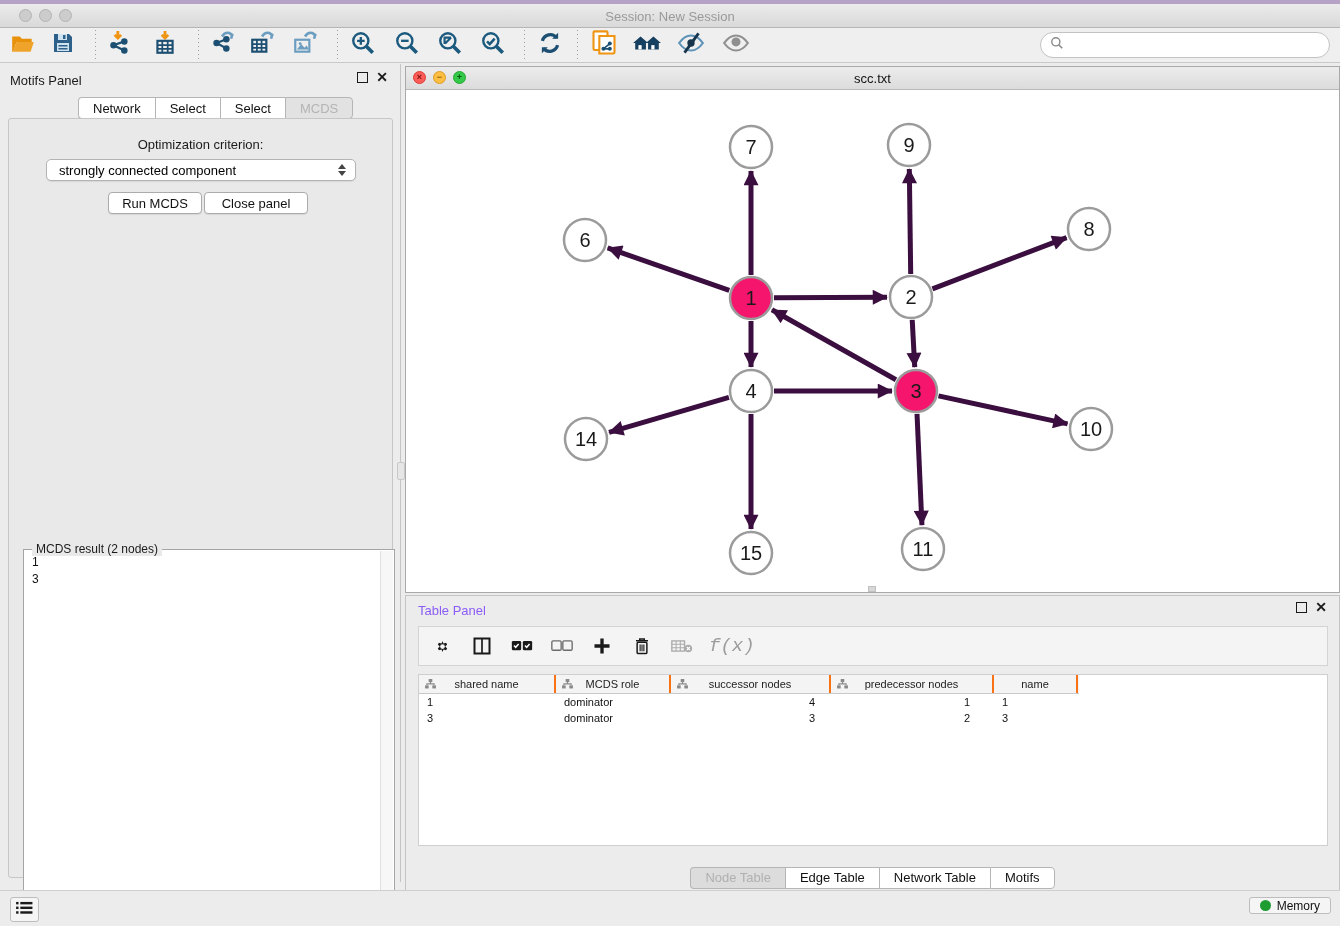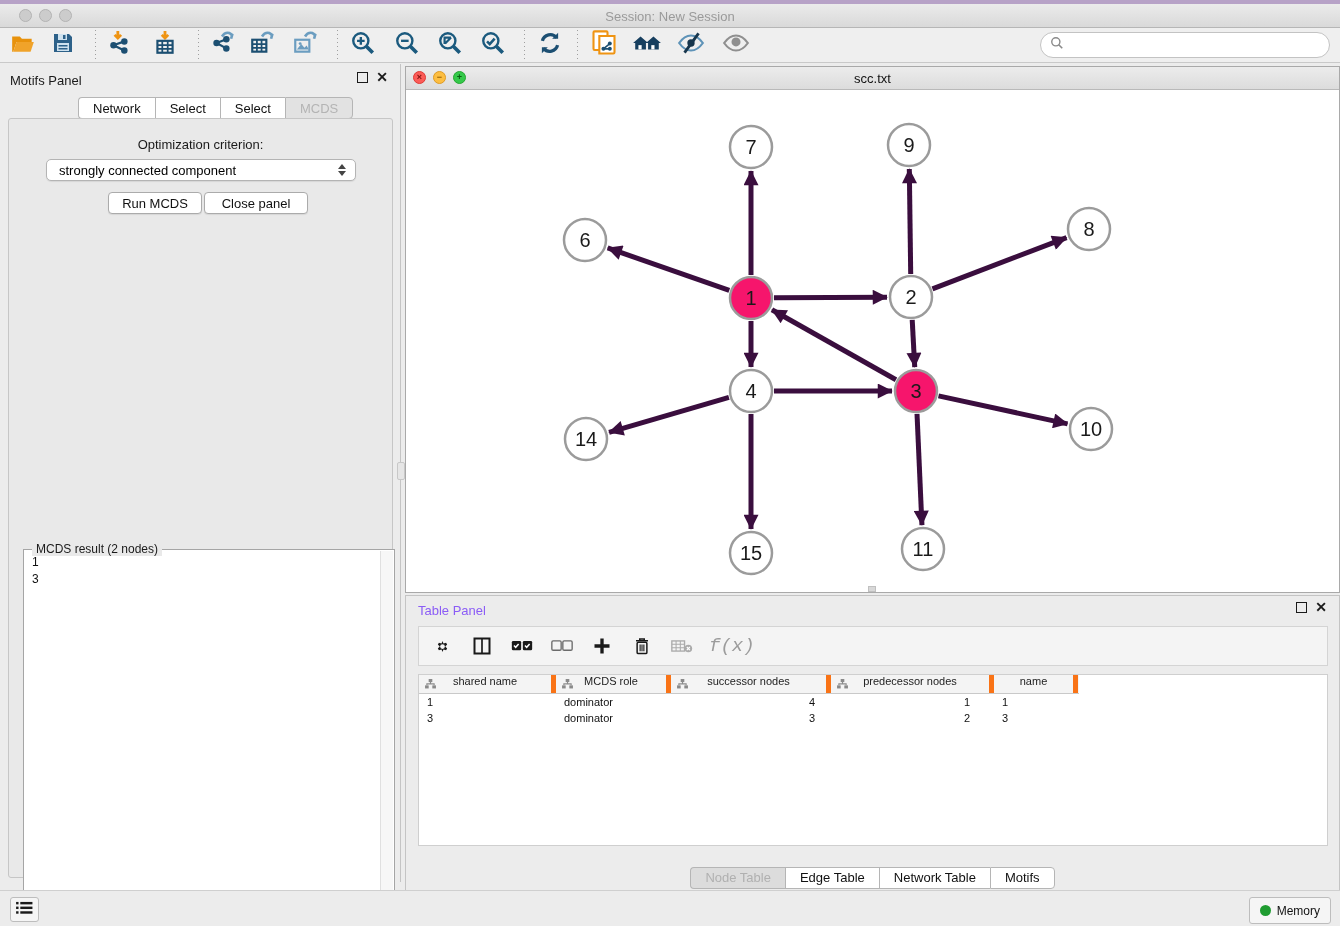--- a/index.html
+++ b/index.html
@@ -78,41 +78,41 @@
   
   #table-panel { left:405px; top:595px; width:935px; height:295px; background:#ececec; border:1px solid #c4c4c4; }
   #tp-title { left:12px; top:7px; font-size:13px; color:#8b5cf6; }
   #tp-toolbar { left:12px; top:30px; width:910px; height:40px; background:#f4f4f4;
     border:1px solid #d4d4d4; display:flex; align-items:center; gap:14px; padding-left:10px; }
   .tp-icon { width:26px; height:26px; display:flex; align-items:center; justify-content:center; }
   .fx-label { font-family:Liberation Mono, monospace; font-style:italic; font-size:19px; color:#9c9c9c; }
 
   #tp-table { left:12px; top:78px; width:910px; height:172px; background:#fff; border:1px solid #cfcfcf; overflow:hidden; }
   .tbl-header { display:flex; height:19px; border-bottom:1px solid #c9c9c9; width:660px; background:#f4f4f4; }
-  .th-cell { position:relative; border-right:5px solid #f97316; font-size:11px; color:#222;
-    display:flex; justify-content:center; }
+  .th-cell { position:relative; border-right:2px solid #f97316; font-size:11px; color:#222;
+    display:flex; align-items:center; justify-content:center; }
   .th-icon { position:absolute; left:6px; top:4px; }
   .tbl-row { display:flex; height:16px; font-size:11px; color:#111; }
   .td-cell { padding-top:2px; }
   .al { padding-left:8px; text-align:left; }
   .ar { text-align:right; padding-right:16px; }
   .ar2 { text-align:right; padding-right:24px; }
 
   #tp-tabs { left:0; top:262px; width:933px; height:33px; background:#ececec; display:flex; justify-content:center; padding-top:6px;align-items:center; }
   .tp-tab { height:22px; padding:0 14px; font-size:13px; display:flex; align-items:center;
     background:#fff; border:1px solid #b5b5b5; border-right:none; color:#111; }
   .tp-tab:first-child { border-radius:4px 0 0 4px; }
   .tp-tab:last-child { border-right:1px solid #b5b5b5; border-radius:0 4px 4px 0; }
   .tp-tab.active { background:#dcdcdc; color:#b0b0b0; }
 
   
   #statusbar { left:0; top:890px; width:1340px; height:36px; background:#ececec; border-top:1px solid #cfcfcf; }
   #status-list-btn { left:10px; top:6px; width:29px; height:25px; background:#f5f5f5; border:1px solid #bdbdbd;
     border-radius:3px; display:flex; align-items:center; justify-content:center; }
-  #memory-btn { right:9px; top:6px; height:27px; background:#f5f5f5; border:1px solid #bdbdbd; border-radius:3px;
+  #memory-btn { right:9px; top:6px; height:17px; background:#f5f5f5; border:1px solid #bdbdbd; border-radius:3px;
     display:flex; align-items:center; gap:6px; padding:0 10px; font-size:12px; color:#111; }
   #memory-dot { width:11px; height:11px; border-radius:50%; background:#1f9c31; }
 </style>
 </head>
 <body>
 
 <div id="desktop-strip" class="abs"></div>
 <div id="titlebar" class="abs">
   <div class="tl-dot abs" style="left:19px"></div>
   <div class="tl-dot abs" style="left:39px"></div>

